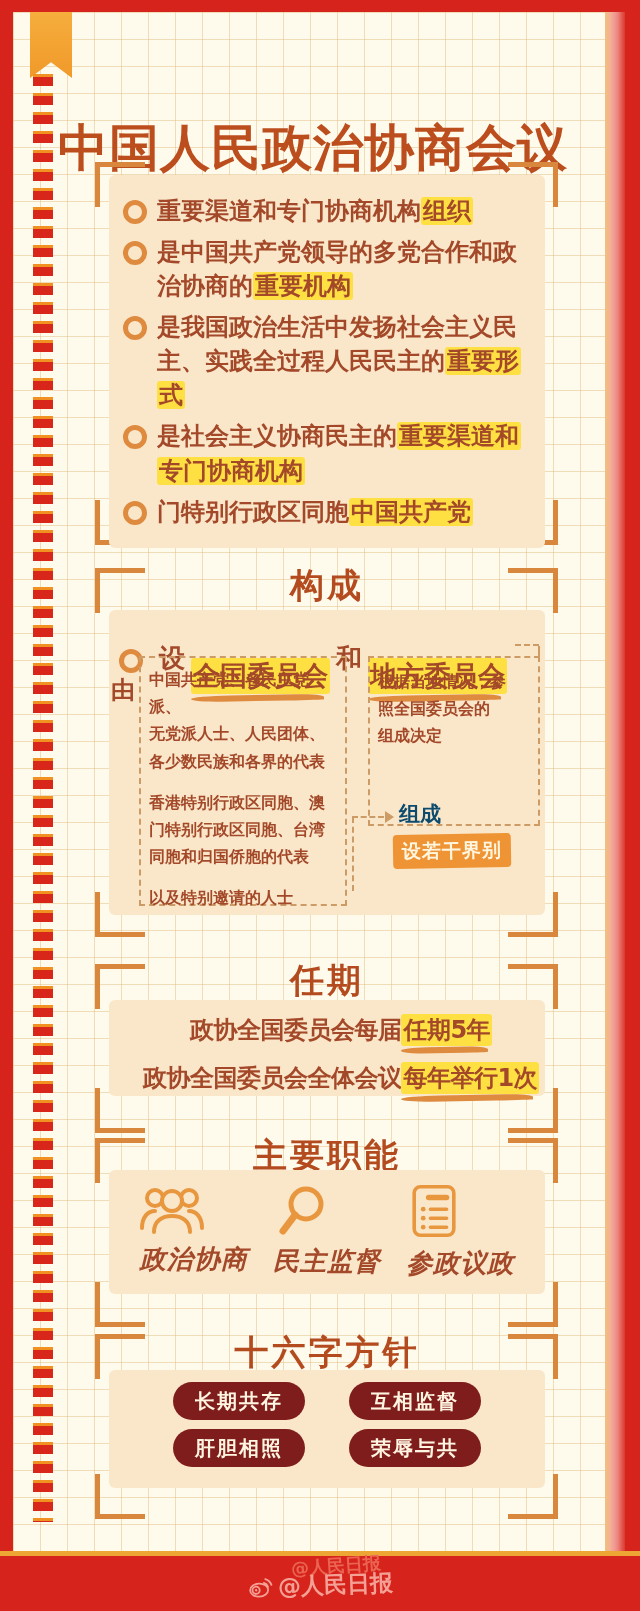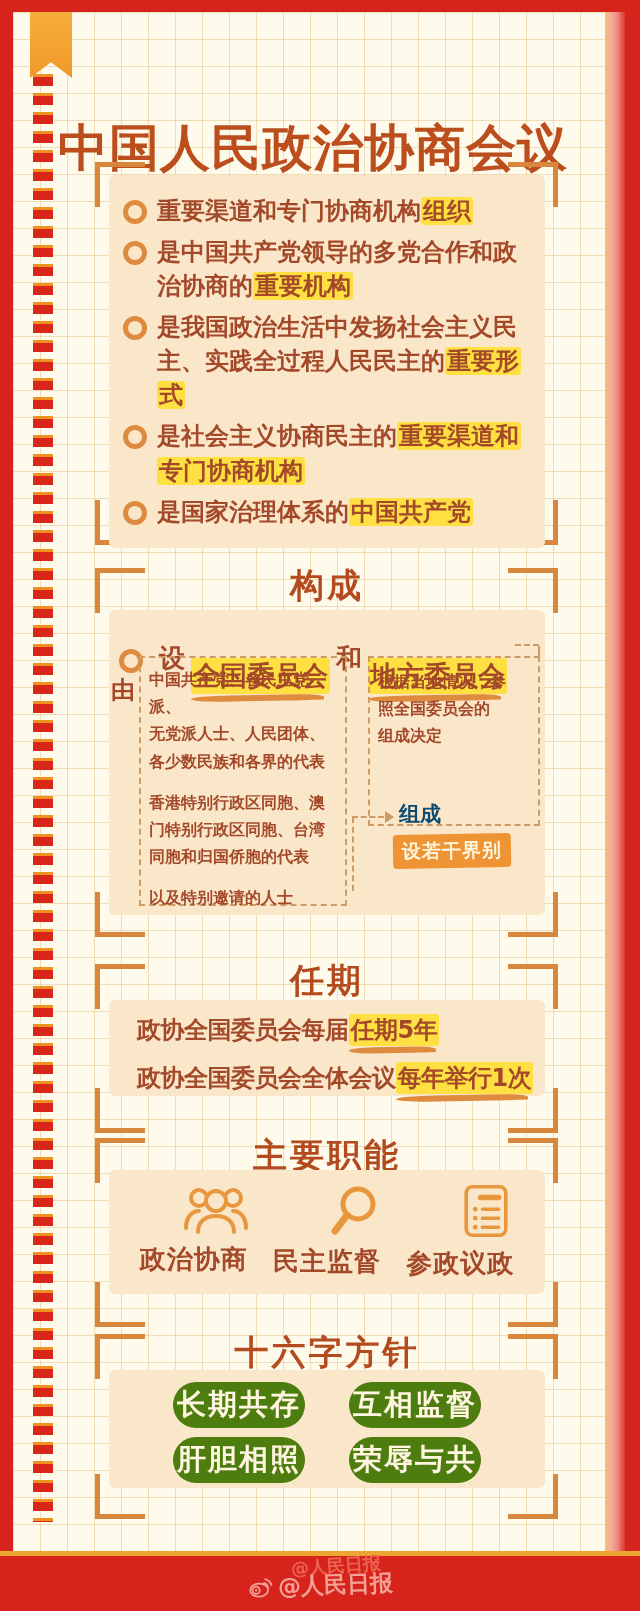--- a/index.html
+++ b/index.html
@@ -52,30 +52,30 @@
   .arrow-v{position:absolute;left:243px;top:207px;height:74px;border-left:2px dashed #CC9B66;}
   .arrow-h{position:absolute;left:243px;top:206px;width:32px;border-top:2px dashed #CC9B66;}
   .arrow-head{position:absolute;left:276px;top:201px;width:0;height:0;
     border-left:9px solid #CC9B66;border-top:6px solid transparent;border-bottom:6px solid transparent;}
   .compose-label{position:absolute;left:290px;top:190px;font-size:21px;font-weight:800;color:#0c4a6e;}
   .badge{position:absolute;left:284px;top:224px;background:#EF9434;color:#FFF6E0;
     font-size:19px;font-weight:800;padding:4px 9px;border-radius:4px;transform:rotate(-1deg);letter-spacing:1px;}
   
   #term-lines{padding:14px 0 0 28px;}
   .term-line{font-size:24px;font-weight:700;color:#A3492A;letter-spacing:-0.5px;
-    white-space:nowrap;margin-bottom:16px;}
+    white-space:nowrap;margin-bottom:16px;text-align:center;}
   
   .func-row{display:flex;justify-content:space-around;align-items:flex-start;padding:14px 18px 0 18px;}
-  .func-item{display:flex;flex-direction:column;align-items:flex-end;}
+  .func-item{display:flex;flex-direction:column;align-items:flex-start;font-style:italic;}
   .func-item svg{display:block;}
   .func-label{margin-top:8px;font-size:26px;font-weight:800;color:#A3492A;letter-spacing:1px;}
   
   .pill-grid{display:flex;flex-wrap:wrap;justify-content:center;column-gap:44px;row-gap:9px;padding-top:12px;}
-  .pill{width:132px;height:46px;border-radius:23px;background:#4d7c0f;color:#FFF5E0;
-    display:flex;align-items:center;justify-content:center;font-size:29px;font-weight:800;letter-spacing:2px;}
+  .pill{width:132px;height:38px;border-radius:23px;background:#7f1d1d;color:#FFF5E0;
+    display:flex;align-items:center;justify-content:center;font-size:20px;font-weight:800;letter-spacing:2px;}
   
   .footer{position:absolute;left:0;top:1551px;width:640px;height:60px;background:#D6241C;
     border-top:5px solid #EDA633;box-sizing:border-box;}
   .footer-logo{position:absolute;left:0;width:640px;top:2px;display:flex;flex-direction:column;align-items:center;}
   .logo-top{font-size:18px;font-weight:800;color:rgba(236,104,84,.95);transform:rotate(-4deg) translateX(16px);line-height:1;}
   .logo-bottom{display:flex;align-items:center;gap:5px;font-size:23px;font-weight:800;
     color:rgba(245,168,156,.95);line-height:1;margin-top:-2px;transform:rotate(-2deg);}
 </style>
 </head>
 <body>
@@ -126,21 +126,21 @@
           <div class="def-item">
             <span class="ring"></span>
             <div class="def-text"><span>是我国政治生活中发扬社会主义民主、实践全过程人民民主的</span><span class="hl">重要形式</span></div>
           </div>
           <div class="def-item">
             <span class="ring"></span>
             <div class="def-text"><span>是社会主义协商民主的</span><span class="hl">重要渠道和专门协商机构</span></div>
           </div>
           <div class="def-item">
             <span class="ring"></span>
-            <div class="def-text"><span>是国家治理体系的</span><span class="hl">中国共产党</span></div>
+            <div class="def-text"><span>门特别行政区同胞</span><span class="hl">中国共产党</span></div>
           </div>
         </div>
     </div>
 
     <div class="sec-title" style="top:551px">构成</div>
     <div class="cbox" style="top:598px;height:305px">
       <div class="lead-row">
         <span class="ring"></span>
         <span class="lead-word">设</span>
         <span class="lead-hl hl sw">全国委员会</span>

